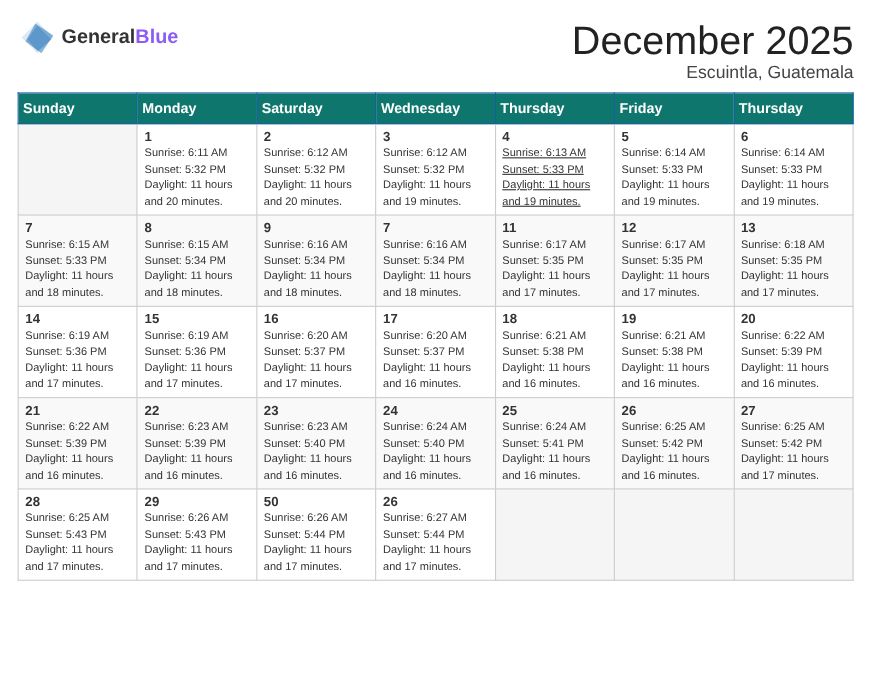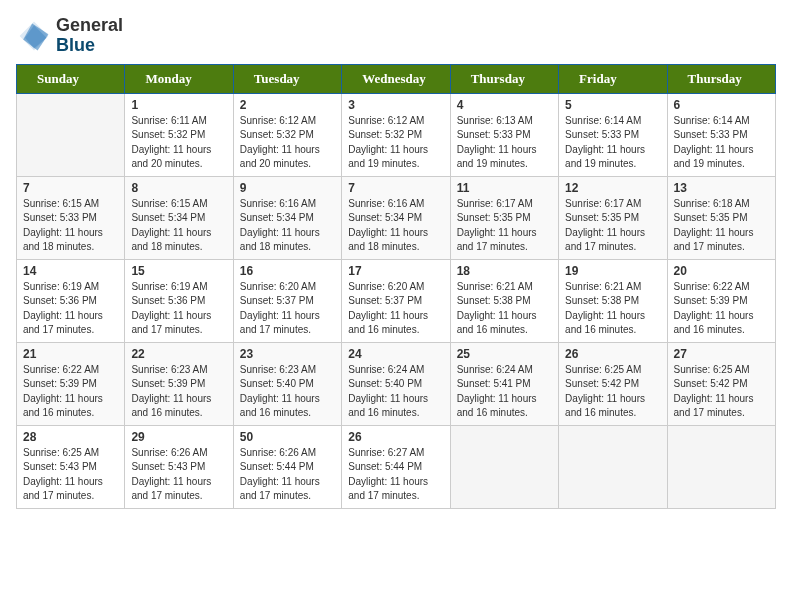--- a/index.html
+++ b/index.html
@@ -16,32 +16,32 @@
       align-items: flex-start;
       margin-bottom: 8px;
     }
     .logo {
       display: flex;
       align-items: center;
       gap: 4px;
     }
     .logo-text {
       display: flex;
-      flex-direction: column;
+      flex-direction: row;
       line-height: 1.1;
     }
     .logo-general {
       font-size: 18px;
       font-weight: bold;
       color: #333;
     }
     .logo-blue {
       font-size: 18px;
       font-weight: bold;
-      color: #0c4a6e;
+      color: #8b5cf6;
     }
     .logo-icon {
       width: 36px;
       height: 36px;
     }
     .title-area {
       text-align: right;
     }
     .month-title {
       font-size: 36px;
@@ -51,27 +51,26 @@
     .location {
       font-size: 16px;
       color: #444;
     }
     .calendar {
       width: 100%;
       border-collapse: collapse;
       border: 1px solid #ccc;
     }
     .calendar th {
-      background-color: #4d7c0f;
+      background-color: #0f766e;
       color: white;
       text-align: left;
-      padding: 6px 20px;
+      padding: 6px 4px;
       font-size: 13px;
       border: 1px solid #1560a0;
-      font-family: Liberation Serif, serif;
     }
     .calendar td {
       vertical-align: top;
       padding: 4px 6px;
       border: 1px solid #ccc;
       width: calc(100% / 7);
       min-height: 80px;
       font-size: 11px;
       color: #333;
       background: #fff;
@@ -102,28 +101,32 @@
     <svg class="logo-icon" viewBox="0 0 40 40" xmlns="http://www.w3.org/2000/svg">
       <polygon points="20,4 36,20 20,36 4,20" fill="#1a6db5" opacity="0.15"></polygon>
       <polygon points="20,8 34,22 20,34 10,22" fill="#1a6db5" opacity="0.3"></polygon>
       <polygon points="18,6 36,18 24,36 8,24" fill="#1a6db5" opacity="0.5"></polygon>
     </svg>
     <div class="logo-text">
       <span class="logo-general">General</span>
       <span class="logo-blue">Blue</span>
     </div>
   </div>
+  <div class="title-area">
+    <div class="month-title">December 2025</div>
+    <div class="location">Escuintla, Guatemala</div>
+  </div>
 </div>
 
 <table class="calendar">
   <thead>
     <tr>
     <th>Sunday</th>
         <th>Monday</th>
-        <th>Tuesday</th>
+        <th>Saturday</th>
         <th>Wednesday</th>
         <th>Thursday</th>
         <th>Friday</th>
         <th>Thursday</th>
       </tr>
   </thead>
   <tbody id="calendar-body">
   <tr>
         <td class="empty-cell"></td>
         <td>
@@ -142,21 +145,21 @@
         </td>
         <td>
           <span class="day-number">3</span>
           <div class="day-info" style="white-space: pre-wrap;">Sunrise: 6:12 AM
 Sunset: 5:32 PM
 Daylight: 11 hours
 and 19 minutes.</div>
         </td>
         <td>
           <span class="day-number">4</span>
-          <div class="day-info" style="white-space: pre-wrap;">Sunrise: 6:13 AM
+          <div class="day-info" style="white-space: pre-wrap; text-decoration: underline;">Sunrise: 6:13 AM
 Sunset: 5:33 PM
 Daylight: 11 hours
 and 19 minutes.</div>
         </td>
         <td>
           <span class="day-number">5</span>
           <div class="day-info" style="white-space: pre-wrap;">Sunrise: 6:14 AM
 Sunset: 5:33 PM
 Daylight: 11 hours
 and 19 minutes.</div>

